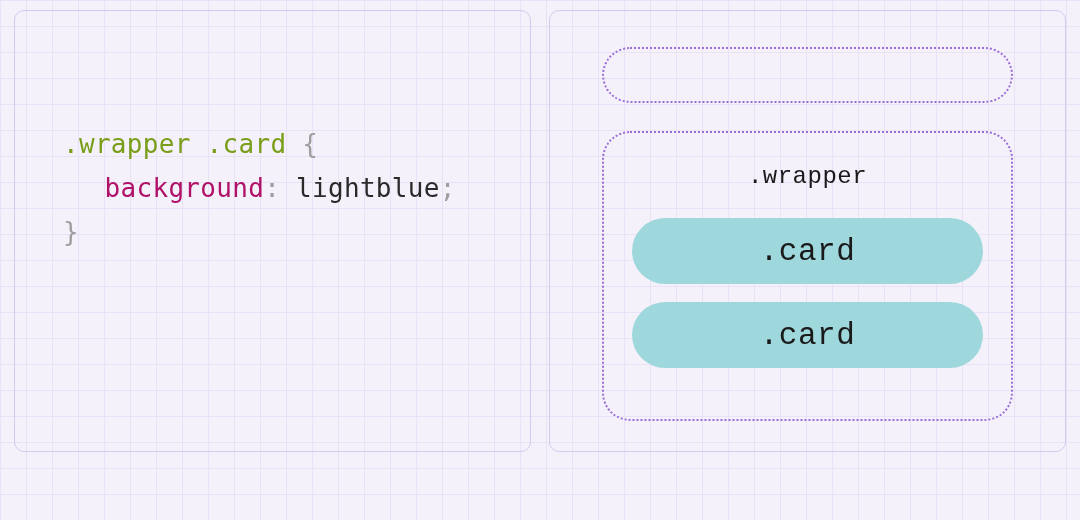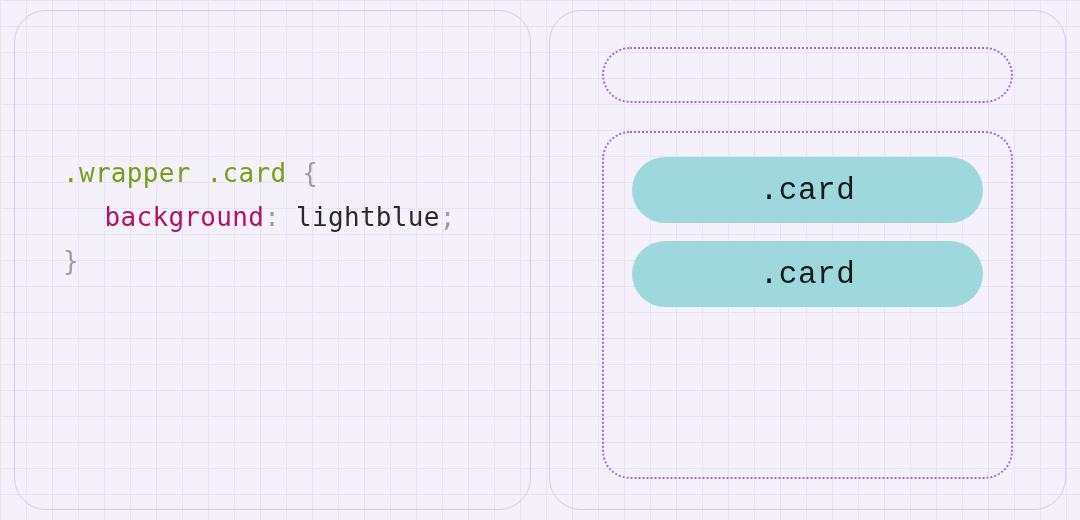--- a/index.html
+++ b/index.html
@@ -15,22 +15,22 @@
       background-image:
         linear-gradient(#e9e2f6 1px, transparent 1px),
         linear-gradient(90deg, #e9e2f6 1px, transparent 1px);
       background-size: 26px 26px;
       padding: 10px 14px;
       display: flex;
       gap: 18px;
     }
     .panel {
       border: 1.5px solid #d6c9ef;
-      border-radius: 32px;
-      height: 500px;
+      border-radius: 10px;
+      height: 442px;
       background: transparent;
     }
     .code-panel {
       flex: 0 0 517px;
       display: flex;
       align-items: center;
       padding-left: 48px;
       padding-top: 0;
     }
     .code-block {
@@ -100,16 +100,17 @@
 
 <div class="panel code-panel">
   <pre class="code-block"><span class="selector">.wrapper .card</span> <span class="brace">{</span>
 <span class="indent"></span><span class="property">background</span><span class="colon">:</span> <span class="value">lightblue</span><span class="semicolon">;</span>
 <span class="brace">}</span></pre>
 </div>
 
 <div class="panel viz-panel">
   <div class="dotted-box outer-top"></div>
   <div class="dotted-box wrapper-box">
+    <div class="wrapper-label">.wrapper</div>
     <div class="card-pill">.card</div>
     <div class="card-pill">.card</div>
   </div>
 </div>
 
 </body></html>

